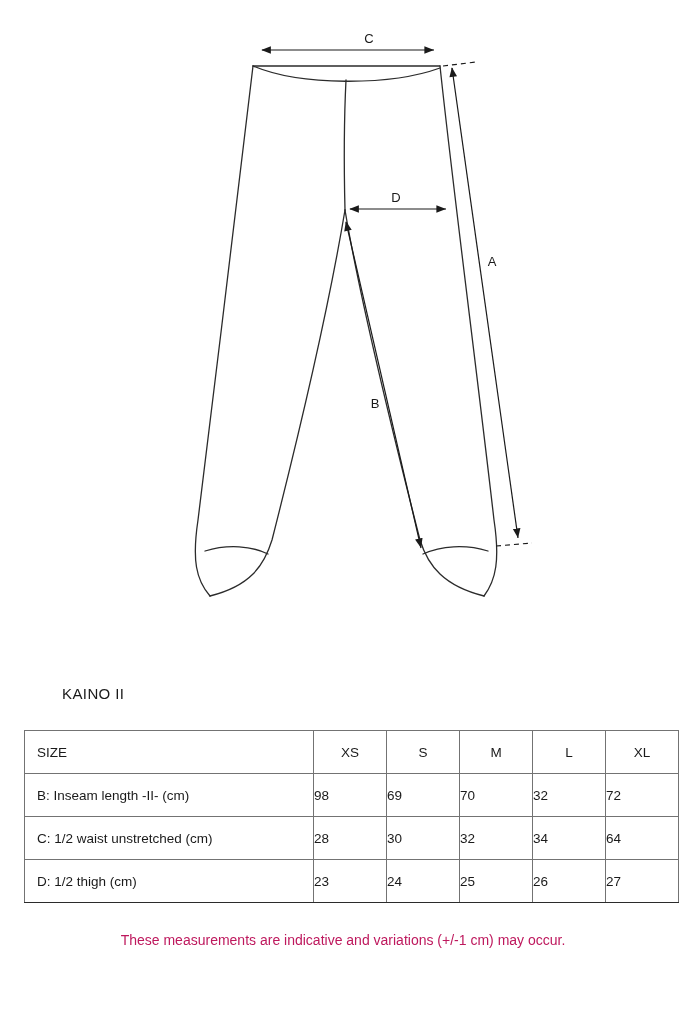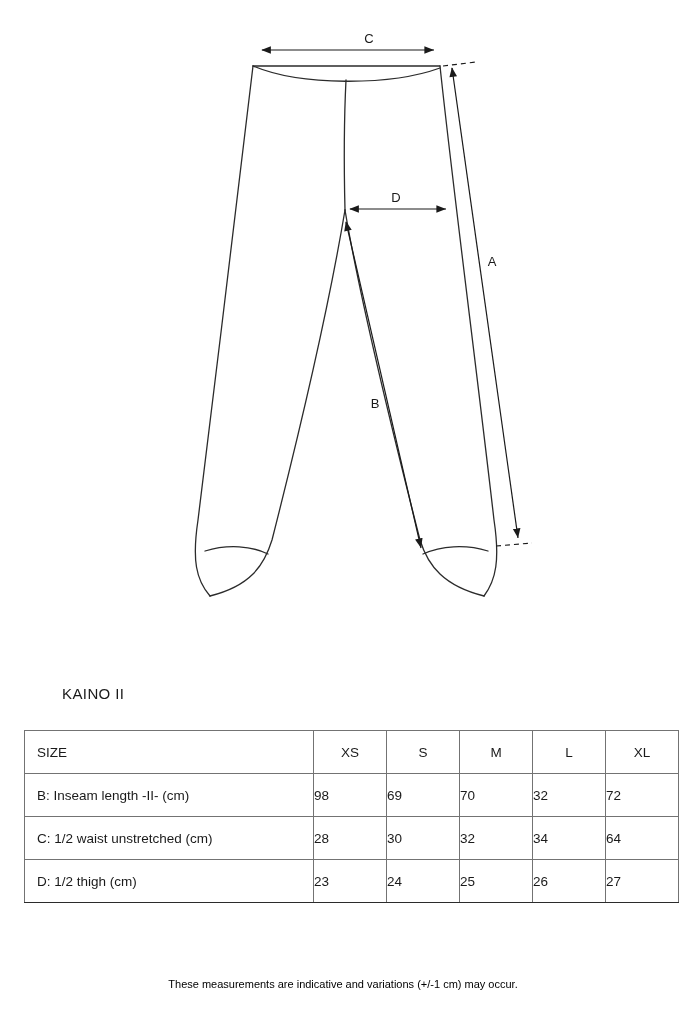--- a/index.html
+++ b/index.html
@@ -62,25 +62,25 @@
   .size-table .val-cell {
     width: 72px;
   }
   .size-table tr:last-child td {
     border-bottom: 1px solid #2b2b2b;
     margin-top: 36px;
   }
   .footnote {
     position: absolute;
     left: 0;
-    top: 978px;
+    top: 932px;
     width: 686px;
     text-align: center;
-    font-size: 11px;
-    color: #000000;
+    font-size: 14px;
+    color: #be185d;
   }
   .dim-label {
     font-family: "Liberation Sans", sans-serif;
     font-size: 13px;
     fill: #1a1a1a;
   }
 </style>
 </head>
 <body>
 

